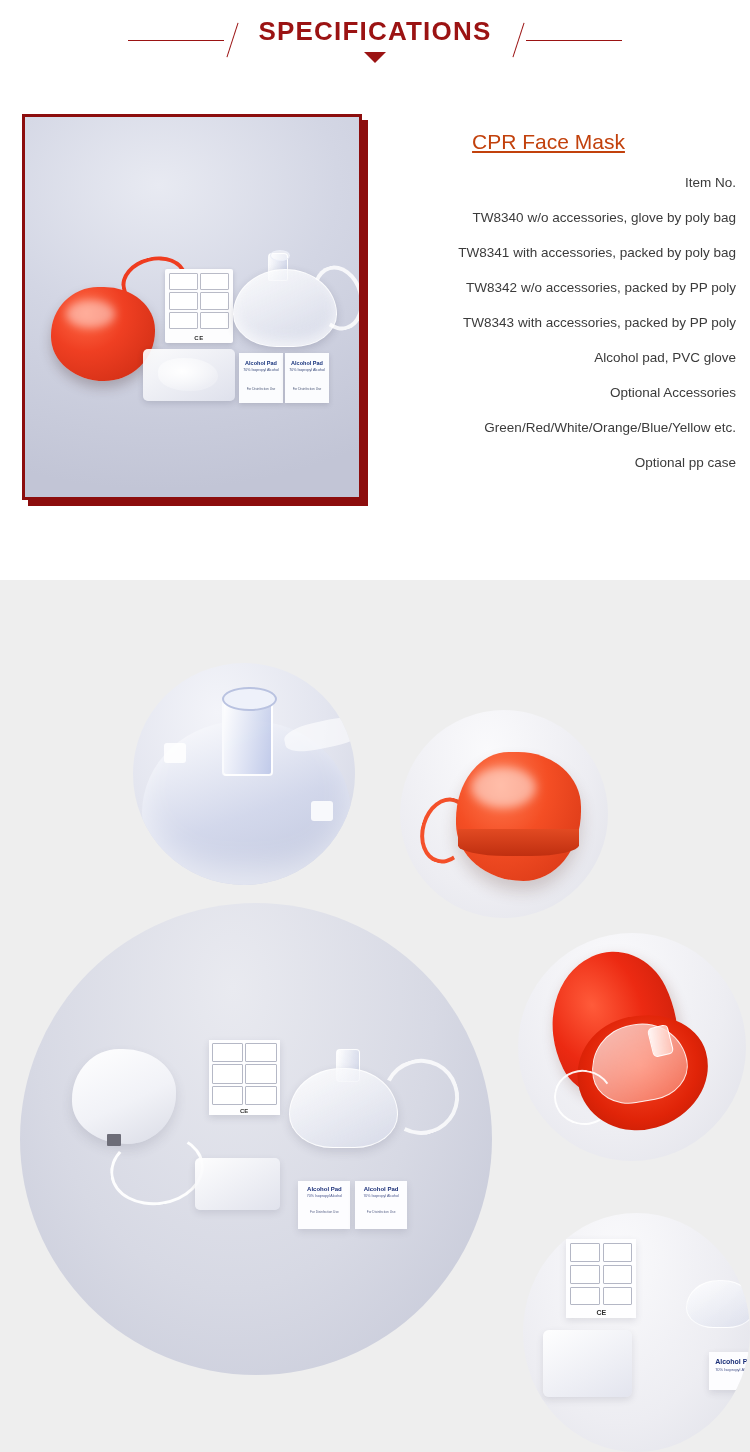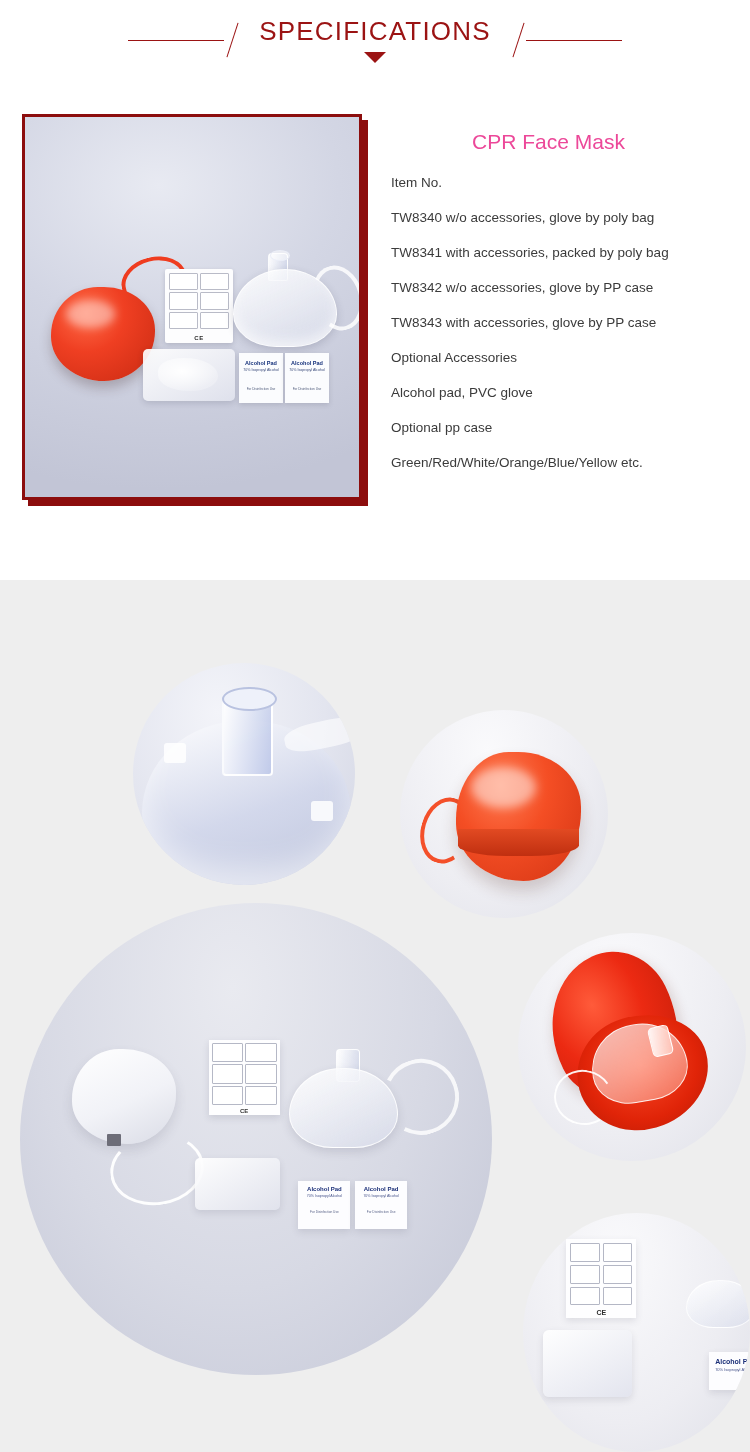--- a/index.html
+++ b/index.html
@@ -15,21 +15,21 @@
 
   
   .band-spec  { position: absolute; left:0; top:0;   width:750px; height:580px; background:#ffffff; }
   .band-disp  { position: absolute; left:0; top:580px; width:750px; height:872px; background:#eeeeee; }
 
   
   .sec-head { position:absolute; left:0; width:750px; height:78px; }
   .sec-title {
     position:absolute; left:0; top:16px; width:750px;
     text-align:center; font-size:26px; letter-spacing:1.2px;
-    color:#9b1313; font-weight:400; white-space:nowrap;
+    color:#9b1313; font-weight:700; white-space:nowrap;
   }
   .rule { position:absolute; top:40px; height:0; border-top:1.6px solid #9b1313; }
   .rule-l { left:128px; width:96px; }
   .rule-r { left:526px; width:96px; }
   .tick { position:absolute; top:22px; width:0; height:36px; border-left:1.6px solid #9b1313; }
   .tick-l { left:232px; transform: rotate(18deg); }
   .tick-r { left:518px; transform: rotate(18deg); }
   .arrow {
     position:absolute; left:50%; margin-left:-11px; top:52px;
     width:0; height:0; border-left:11px solid transparent;
@@ -120,26 +120,26 @@
   }
   .pad-a { left:214px; }
   .pad-b { left:260px; }
   .pad .t1 { font-size:5.5px; color:#14307a; font-weight:700; text-align:center; }
   .pad .t2 { font-size:3.6px; color:#3a4a7a; text-align:center; margin-top:2px; }
   .pad .t3 { font-size:3.2px; color:#55607f; text-align:center; margin-top:15px; }
 
   
   .spec-text { position:absolute; left:391px; top:130px; width:345px; }
   .spec-name {
-    font-size:21px; color:#ec4899; font-weight:400;
-    text-align:center; margin:0 0 22px 0; padding-right:30px;
+    font-size:21px; color:#c2410c; font-weight:400;
+    text-align:center; margin:0 0 22px 0; padding-right:30px;text-decoration:underline;
   }
   .spec-line {
     font-size:13.5px; color:#3b3b3b; line-height:1; margin-bottom:21.5px;
-    white-space:nowrap; font-weight:400;
+    white-space:nowrap; font-weight:400;text-align:right;
   }
 
   
   .circ { position:absolute; border-radius:50%; overflow:hidden; }
   .c1 { left:133px; top:663px; width:222px; height:222px; }
   .c2 { left:400px; top:710px; width:208px; height:208px; }
   .c3 { left:20px; top:903px; width:472px; height:472px; }
   .c4 { left:518px; top:933px; width:228px; height:228px; }
   .c5 { left:523px; top:1213px; width:227px; height:239px; }
 
@@ -351,26 +351,26 @@
         <div class="t2">70% Isopropyl Alcohol</div>
         <div class="t3">For Disinfection Use</div>
       </div>
     </div>
 
     <div class="spec-text">
       <div class="spec-name">CPR Face Mask</div>
       <div class="spec-line">Item No.</div>
       <div class="spec-line">TW8340 w/o accessories, glove by poly bag</div>
       <div class="spec-line">TW8341 with accessories, packed by poly bag</div>
-      <div class="spec-line">TW8342 w/o accessories, glove by PP case</div>
-      <div class="spec-line">TW8343 with accessories, glove by PP case</div>
+      <div class="spec-line">TW8342 w/o accessories, packed by PP poly</div>
+      <div class="spec-line">TW8343 with accessories, packed by PP poly</div>
+      <div class="spec-line">Alcohol pad, PVC glove</div>
       <div class="spec-line">Optional Accessories</div>
-      <div class="spec-line">Alcohol pad, PVC glove</div>
+      <div class="spec-line">Green/Red/White/Orange/Blue/Yellow etc.</div>
       <div class="spec-line">Optional pp case</div>
-      <div class="spec-line">Green/Red/White/Orange/Blue/Yellow etc.</div>
     </div>
   </div>
 
   <div class="band-disp"></div>
 
 
   <div class="circ c1 cbg-cool">
     <div class="big-mask"></div>
     <div class="strap-top"></div>
     <div class="big-port"></div>

